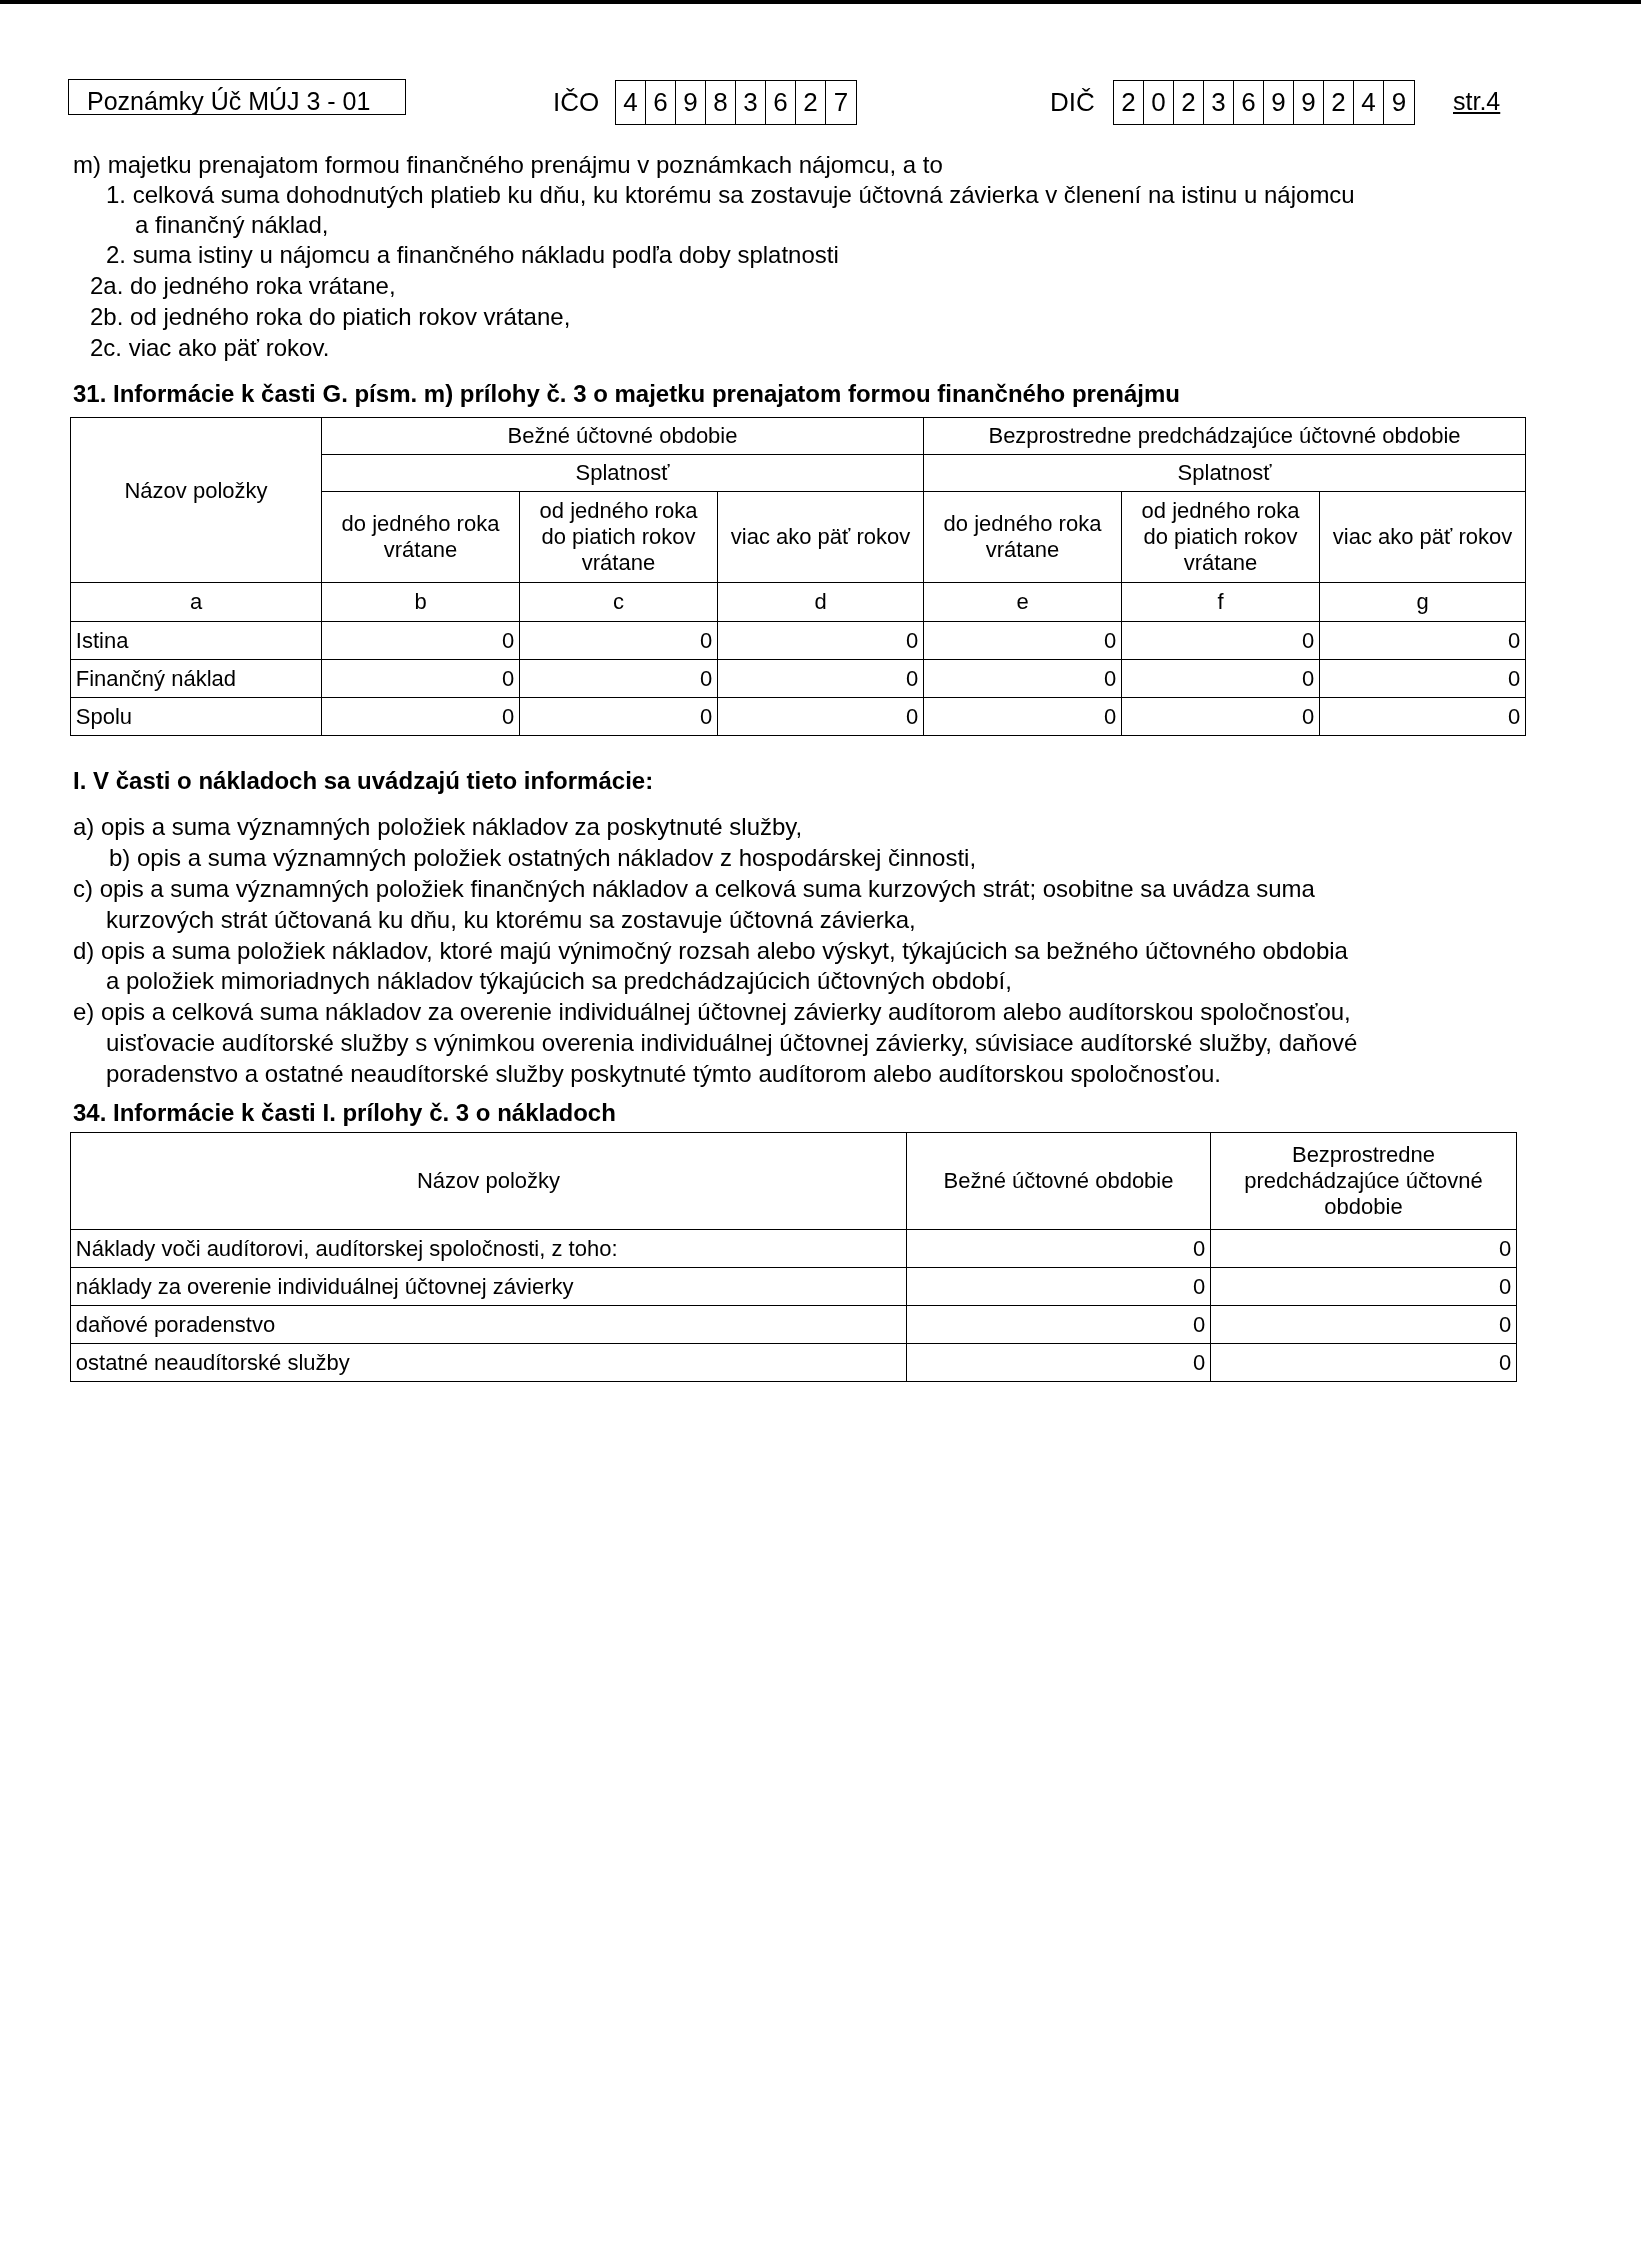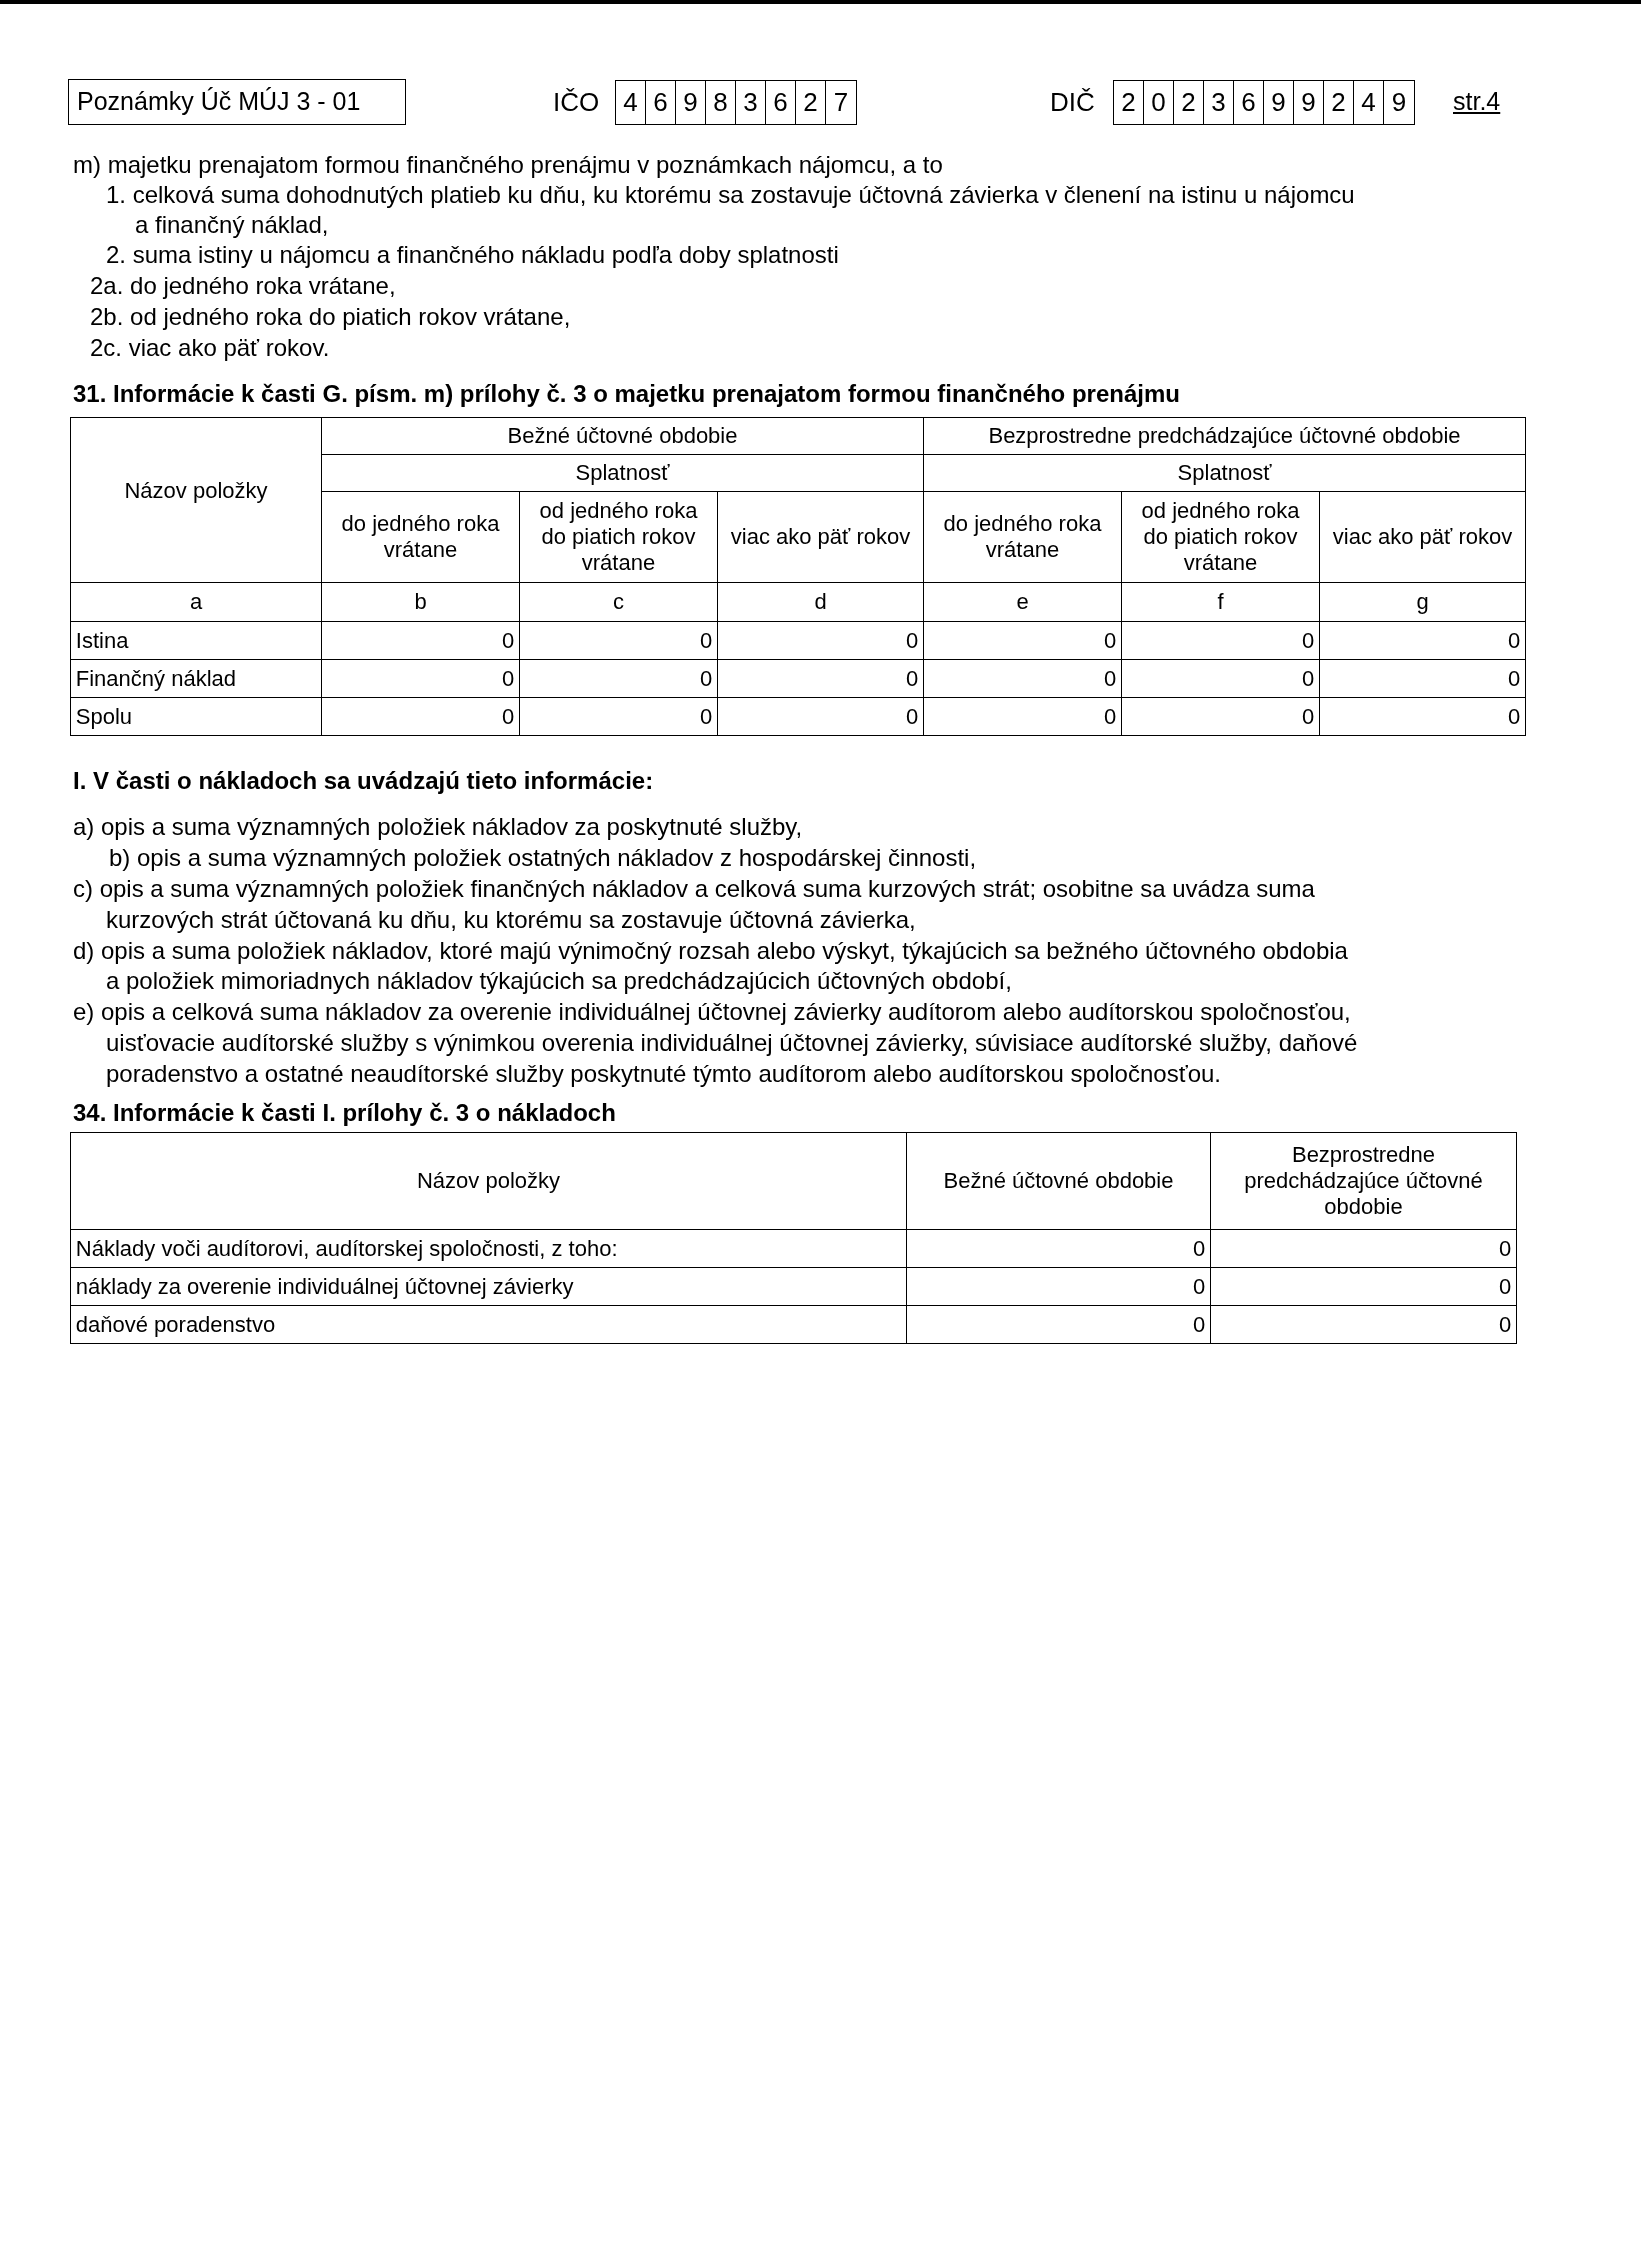--- a/index.html
+++ b/index.html
@@ -1,22 +1,22 @@
 <!DOCTYPE html>
 <html><head>
 <meta charset="utf-8">
 <style>
   html, body { margin: 0; padding: 0; background: #ffffff; }
   body { width: 1641px; height: 2257px; position: relative; overflow: hidden;
          font-family: "Liberation Sans", sans-serif; color: #000; }
   .topbar { position: absolute; left: 0; top: 0; width: 1641px; height: 3.9px; background: #000; }
 
-  .form-id { position: absolute; left: 68px; top: 79px; width: 338px; height: 46px;
+  .form-id { position: absolute; left: 68px; top: 79px; width: 338px; height: 36px;
              border: 1.9px solid #000; box-sizing: border-box; font-size: 25px;
-             line-height: 42px; padding-left: 8px; }
+             line-height: 42px; padding-left: 18px; }
   .lbl { position: absolute; font-size: 26px; top: 87px; }
   .digits { position: absolute; top: 80px; height: 45px; display: flex;
             border: 1.9px solid #000; box-sizing: border-box; }
   .digits .d { width: 30px; height: 100%; border-right: 1px solid #000; box-sizing: border-box;
                font-size: 26px; text-align: center; line-height: 42px; }
   .digits .d:last-child { border-right: none; }
 
   .text { position: absolute; font-size: 24px; line-height: 30px; white-space: nowrap; }
   .bold { font-weight: bold; }
 
@@ -166,15 +166,20 @@
   <tr style="height:38px;">
     <td>náklady za overenie individuálnej účtovnej závierky</td>
     <td class="r">0</td>
     <td class="r">0</td>
   </tr>
   <tr style="height:38px;">
     <td>daňové poradenstvo</td>
     <td class="r">0</td>
     <td class="r">0</td>
   </tr>
+  <tr style="height:38px;">
+    <td>ostatné neaudítorské služby</td>
+    <td class="r">0</td>
+    <td class="r">0</td>
+  </tr>
 </tbody>
   </table>
 
 
 </body></html>

